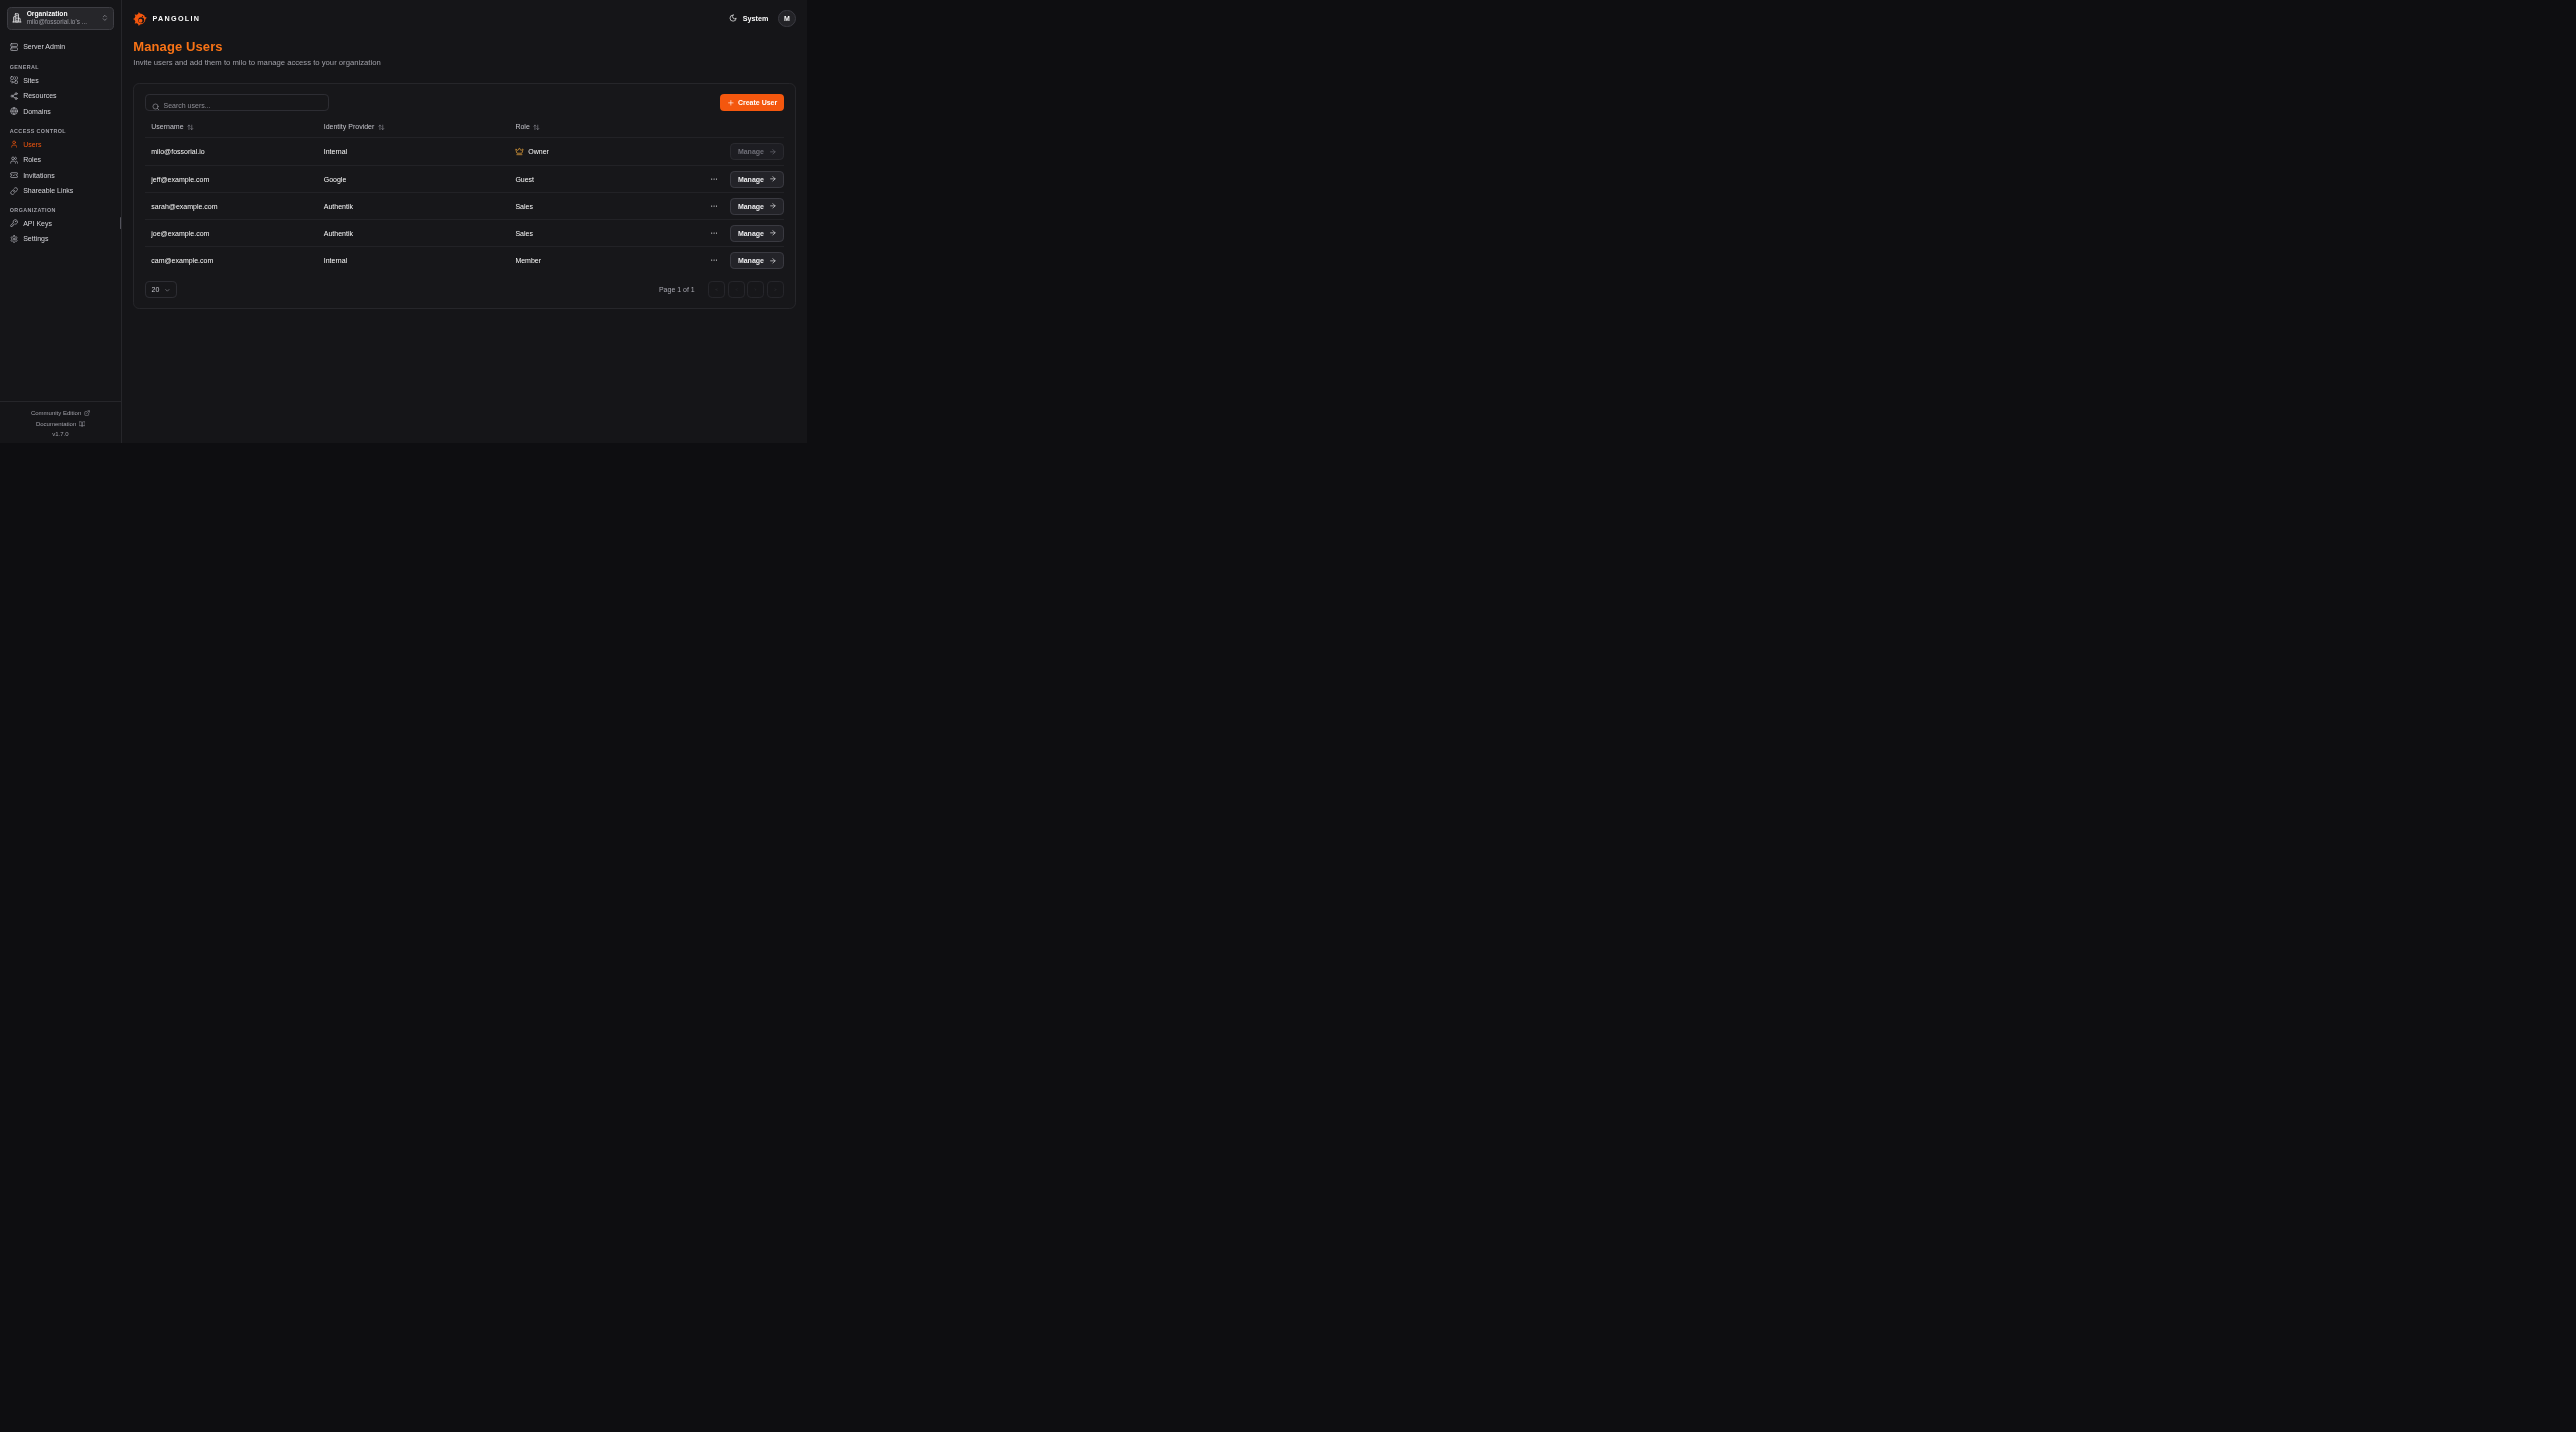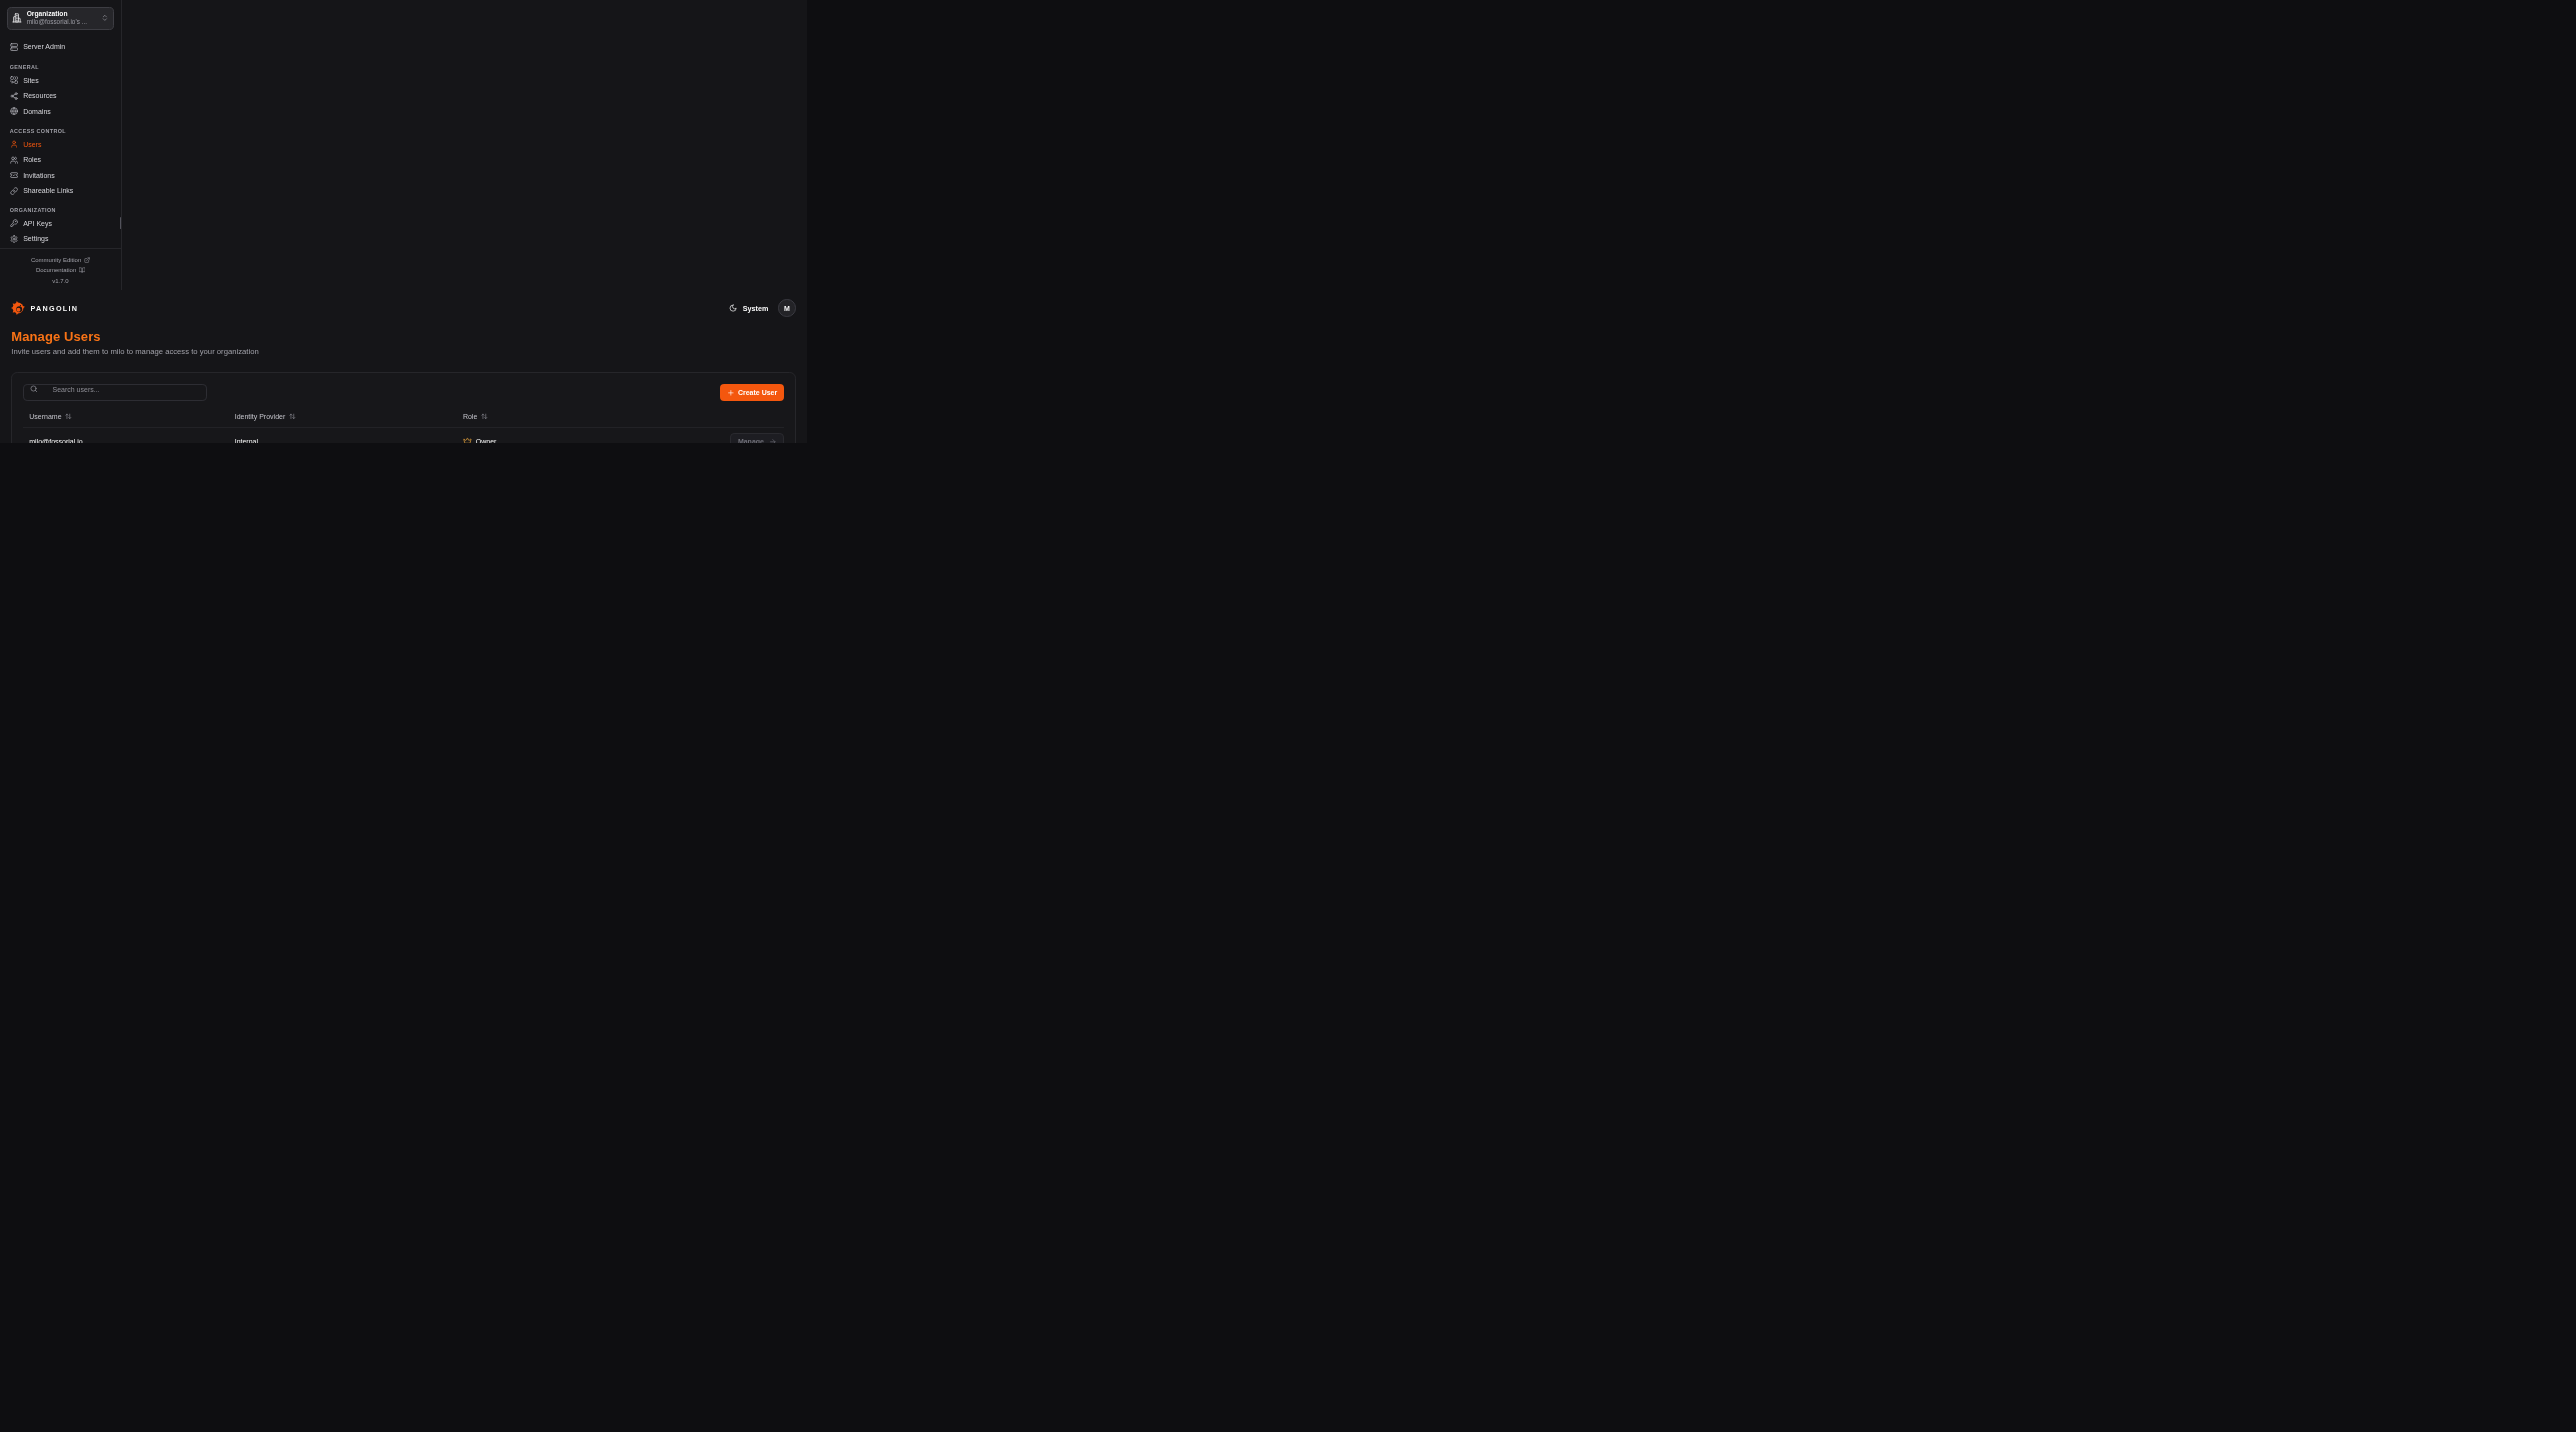--- a/index.html
+++ b/index.html
@@ -1,18 +1,18 @@
 <!DOCTYPE html>
 <html style="font-size:8.2px"><head>
 <meta charset="utf-8">
 <style>
   * { box-sizing: border-box; }
   html,body { margin:0; padding:0; background:#0e0e11; }
   body { font-family:"Liberation Sans", sans-serif; color:#ededef; }
-  .app { width:807px; height:443px; display:flex; background:#151518; overflow:hidden;flex-direction:column; }
+  .app { width:807px; height:443px; display:flex; background:#151518; overflow:hidden; }
 
   
   .sidebar { width:122px; flex:none; display:flex; flex-direction:column; border-right:0.5px solid #26262a; position:relative; background:#151518; }
   .org-box { margin:6.7px 6.7px 1px 6.7px; height:23px; background:#26262a; border:0.5px solid #3d3d43; border-radius:4.6px;
              display:flex; align-items:center; padding:0 4.6px; gap:4.6px; cursor:pointer; }
   .org-box svg.building { width:9.8px; height:9.8px; color:#ededef; flex:none; }
   .org-text { flex:1; min-width:0; }
   .org-title { font-size:6.7px; font-weight:700; line-height:1.3; color:#fafafa; }
   .org-value { font-size:6.4px; color:#9c9ca4; line-height:1.3; white-space:nowrap; overflow:hidden; }
   .org-chevrons { color:#9c9ca4; flex:none; }
@@ -43,22 +43,22 @@
   .theme-toggle svg { width:8.2px; height:8.2px; }
   .avatar { width:17.5px; height:17.5px; border-radius:50%; background:#232327; border:0.8px solid #3a3a41;
             display:flex; align-items:center; justify-content:center; font-size:7px; font-weight:700; color:#fafafa; cursor:pointer; }
 
   .content { padding:0 11.3px; }
   .page-title { font-size:13px; font-weight:800; margin:2.1px 0 3.6px 0; color:#f97316; letter-spacing:0.1px; }
   .page-subtitle { font-size:7.7px; color:#a0a0a8; margin:0; }
 
   .card { margin-top:16px; border:0.5px solid #26262a; background:#17171a; border-radius:6.2px; padding:10.8px 10.8px 9.8px 10.8px; }
   .card-header { display:flex; justify-content:space-between; align-items:center; }
-  .search-box { width:184px; height:17px; border:0.5px solid #2d2d33; border-radius:4.1px; display:flex; align-items:flex-start;
-                padding:0 5.7px; gap:13px; color:#9c9ca4; background:transparent; }
+  .search-box { width:184px; height:17px; border:0.5px solid #2d2d33; border-radius:4.1px; display:flex; align-items:flex-end;
+                padding:0 5.7px; gap:2px; color:#9c9ca4; background:transparent; }
   .search-box svg { width:7.7px; height:7.7px; flex:none; }
   .search-box input { background:none; border:0; outline:0; color:#ededef; font-size:7px; flex:1; font-family:inherit; }
   .search-box input::placeholder { color:#8e8e96; }
   .create-btn { height:17px; background:#f4570e; color:#fff; border:0; border-radius:4.1px; font-size:7px; font-weight:600;
                 display:flex; align-items:center; gap:3.6px; padding:0 6.7px; cursor:pointer; font-family:inherit; }
   .create-btn svg { width:7.7px; height:7.7px; }
 
   table.users { width:100%; border-collapse:collapse; margin-top:5.2px; }
   table.users th { text-align:left; height:21px; font-size:7px; font-weight:500; color:#c4c4cb; padding:0 0 0 6.2px; }
   .th-inner { display:inline-flex; align-items:center; gap:3.6px; cursor:pointer; }

